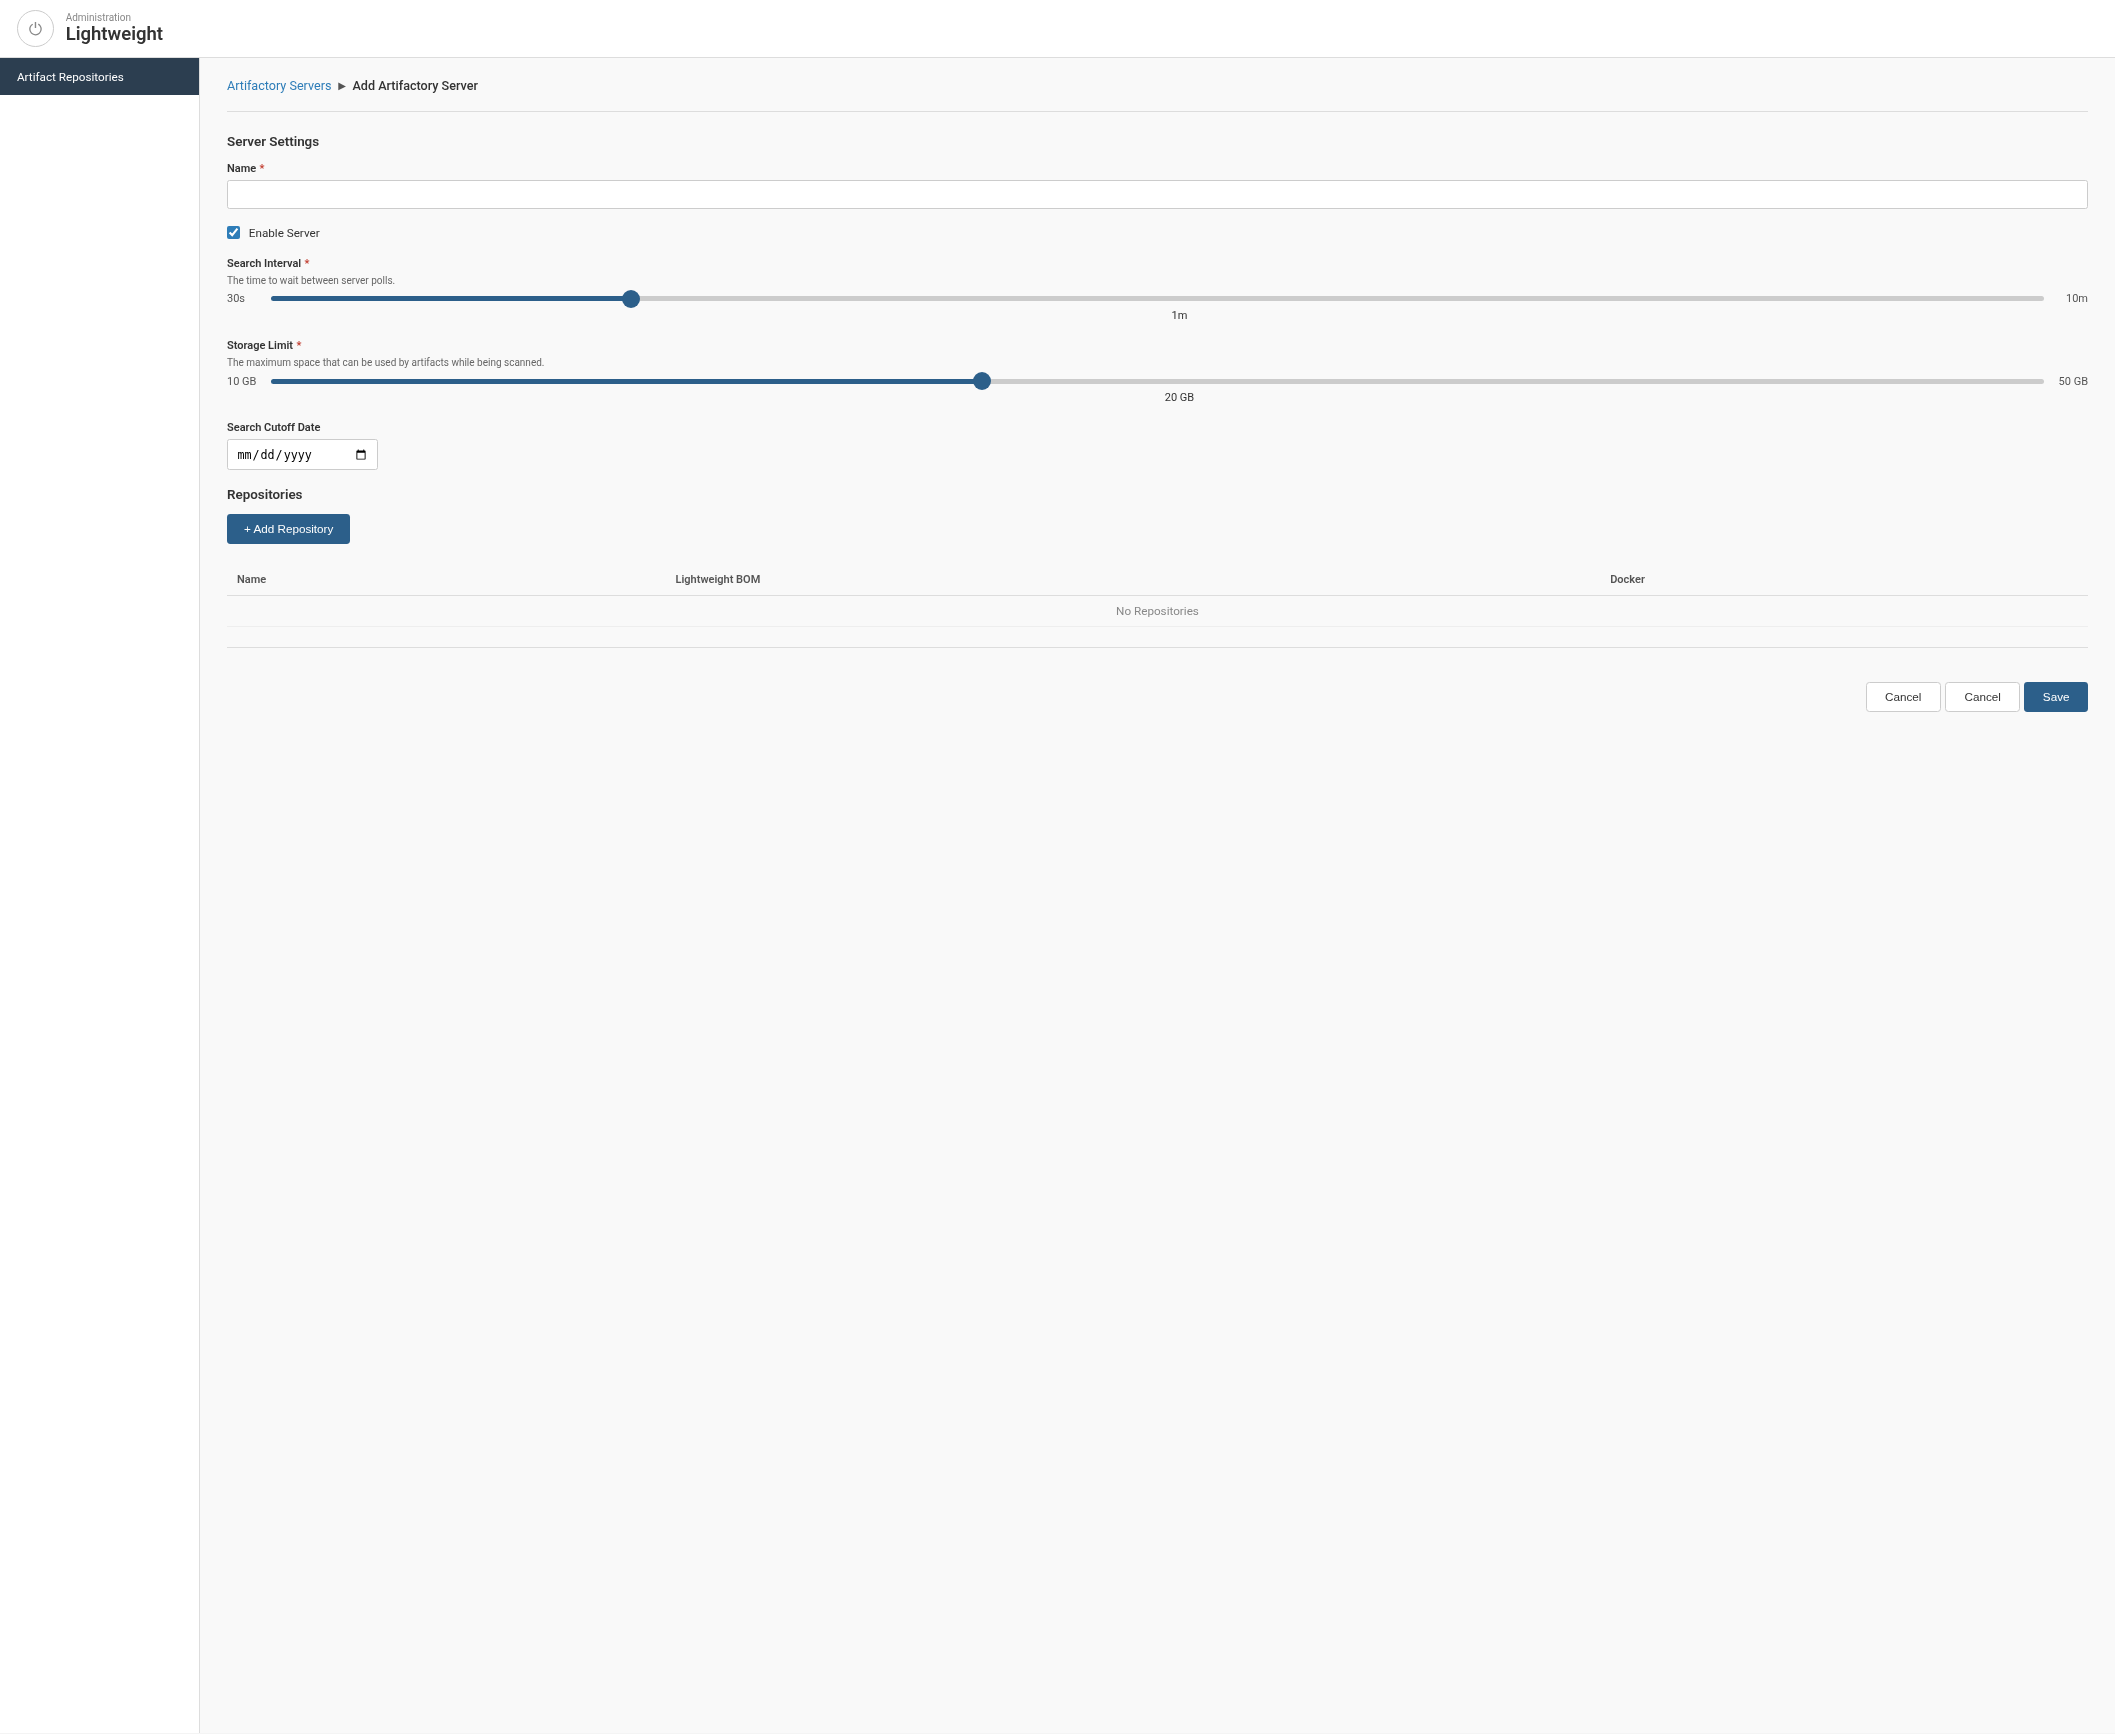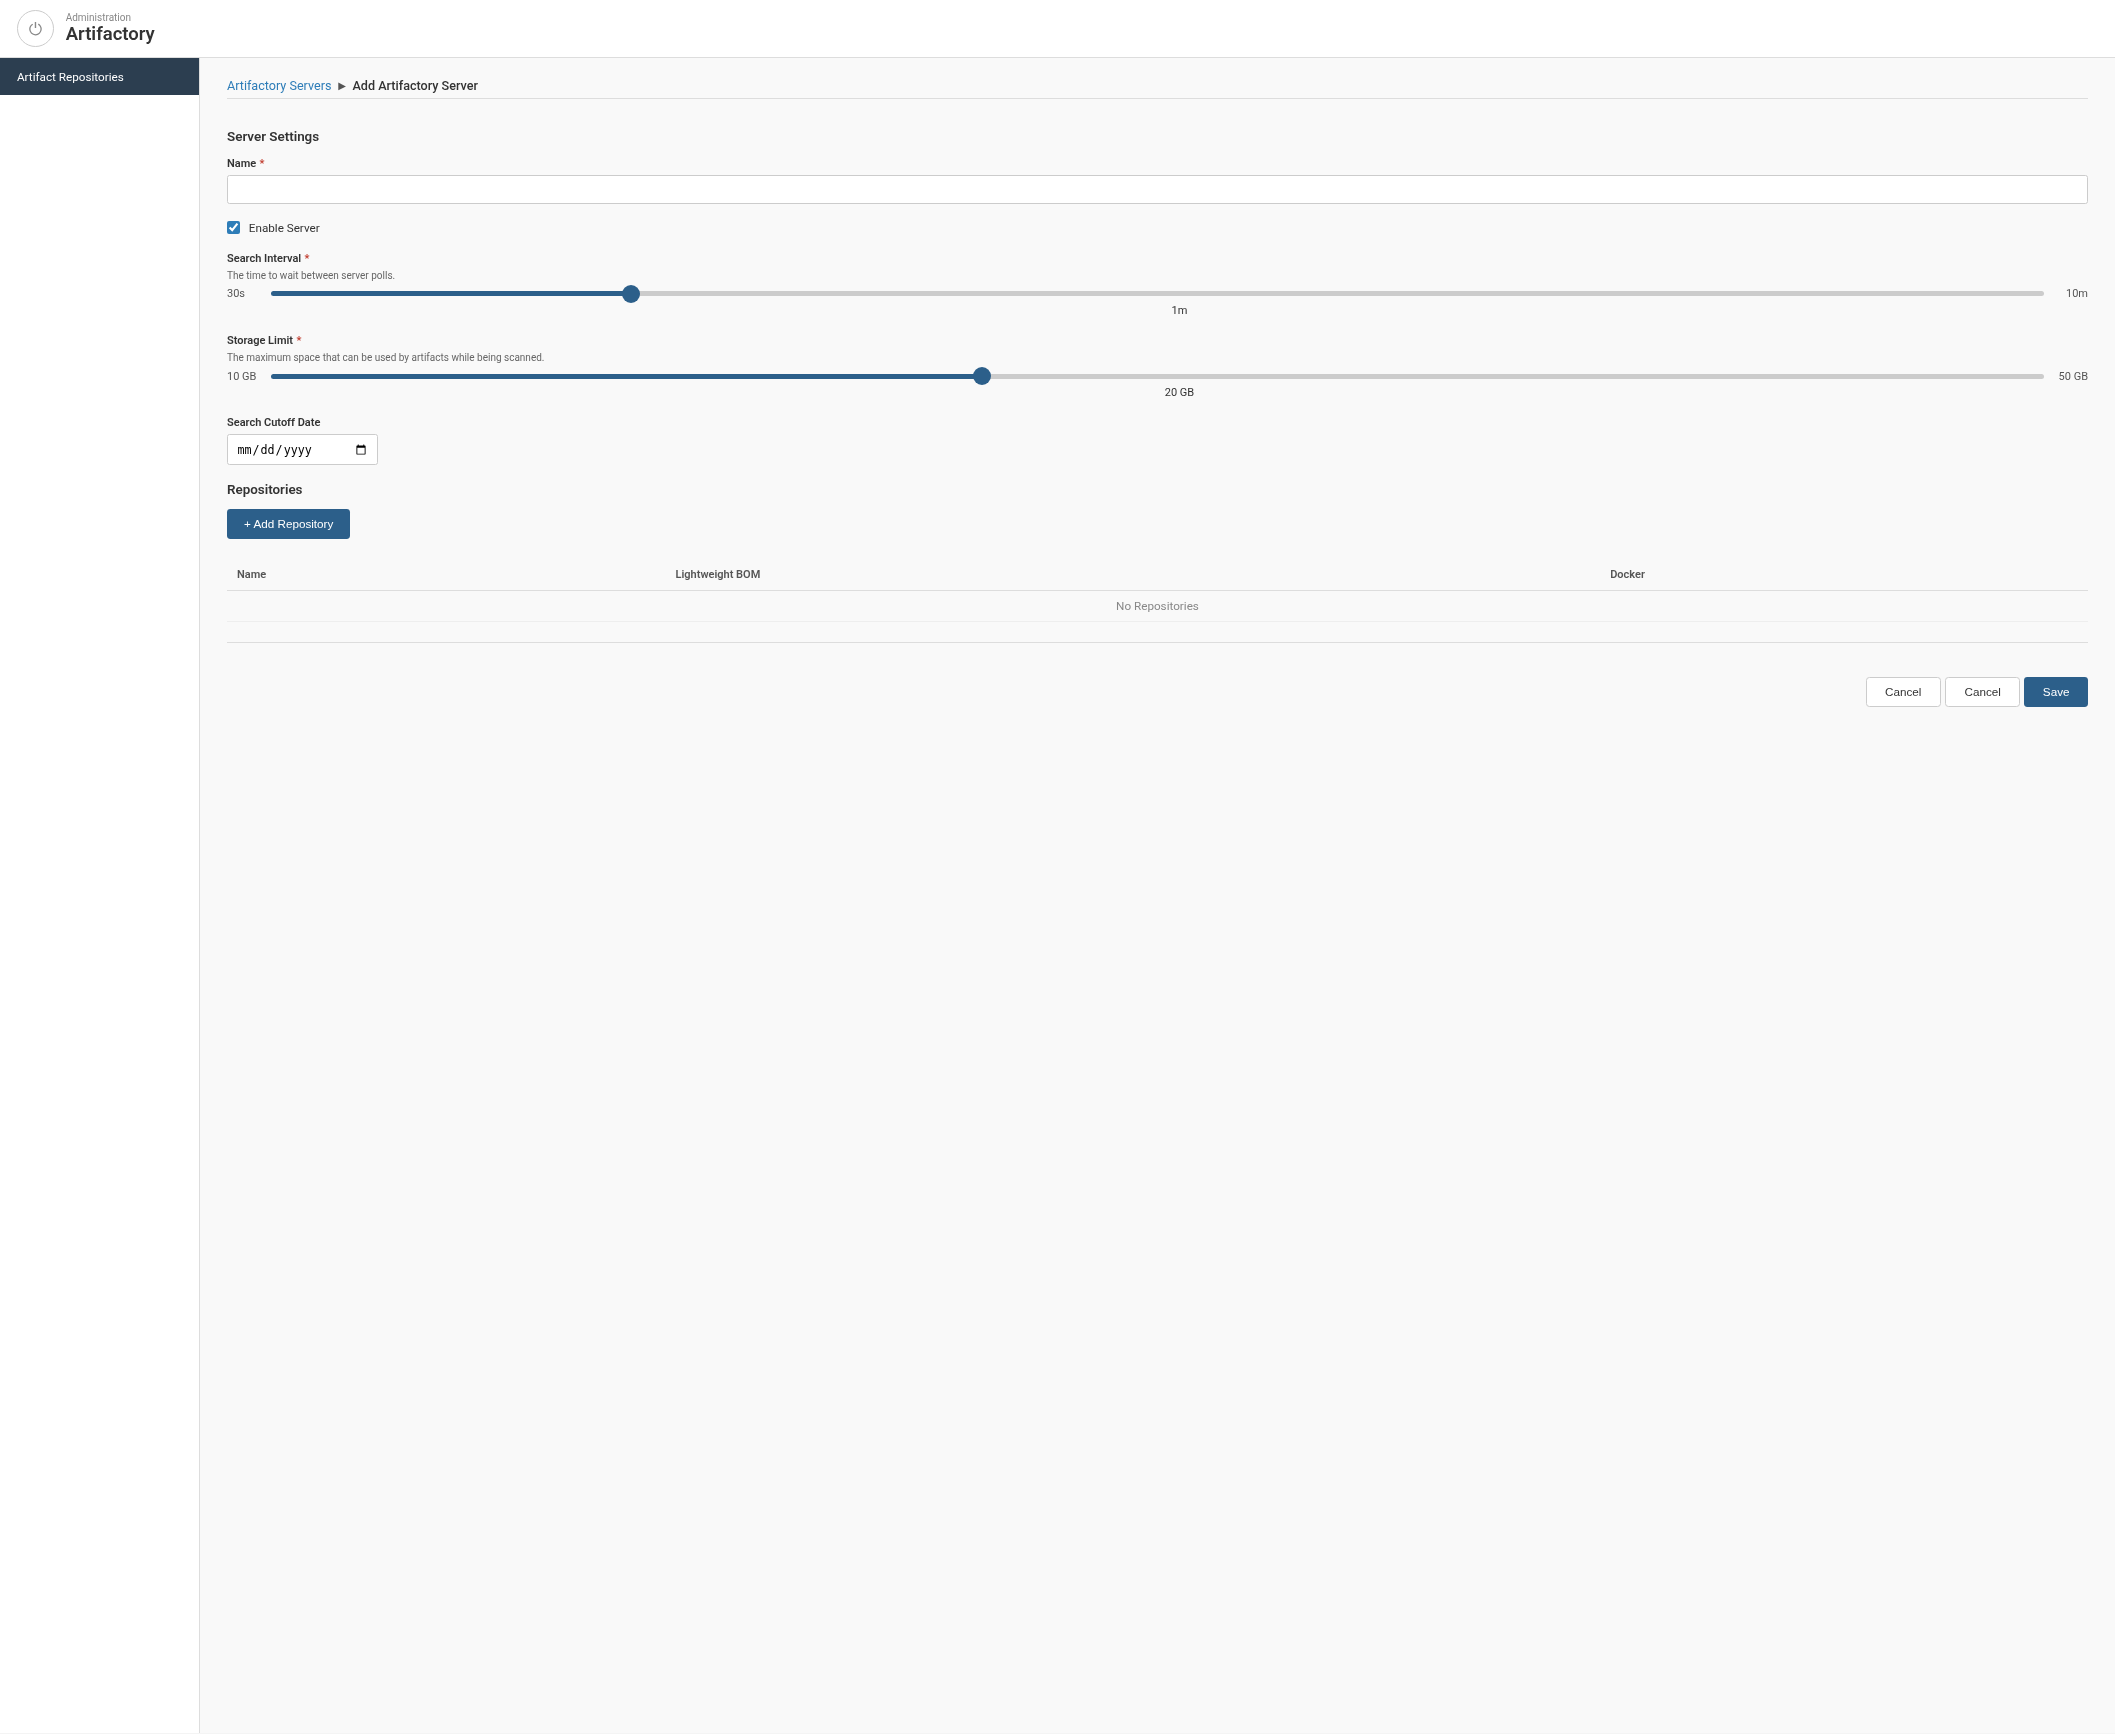--- a/index.html
+++ b/index.html
@@ -53,23 +53,23 @@
       flex: 1;
       padding: 20px 27px;
       background: #f9f9f9;
     }
 
     
     .breadcrumb {
       display: flex;
       align-items: center;
       gap: 6.7px;
-      margin-bottom: 30px;
+      margin-bottom: 22px;
       font-size: 12.6px;
-      padding-bottom: 5px;
+      padding-bottom: 18px;
       border-bottom: 0.8px solid #ddd;
     }
     .breadcrumb-link { color: #2e7db8; cursor: pointer; text-decoration: none; }
     .breadcrumb-arrow { color: #555; font-size: 10px; }
     .breadcrumb-current { color: #333; font-weight: 500; }
 
     
     .section-title {
       font-size: 13.4px;
       font-weight: 600;
@@ -269,21 +269,21 @@
   </style>
 </head>
 <body>
 
 <div class="header">
   <div class="header-icon">
     <span>⏻</span>
   </div>
   <div class="header-text">
     <div class="admin-label">Administration</div>
-    <div class="page-title">Artifactory</div>
+    <div class="page-title">Lightweight</div>
   </div>
 </div>
 
 <div class="layout">
 
   <div class="sidebar">
     <div class="sidebar-item active">Artifact Repositories</div>
   </div>
 
   <div class="main">

